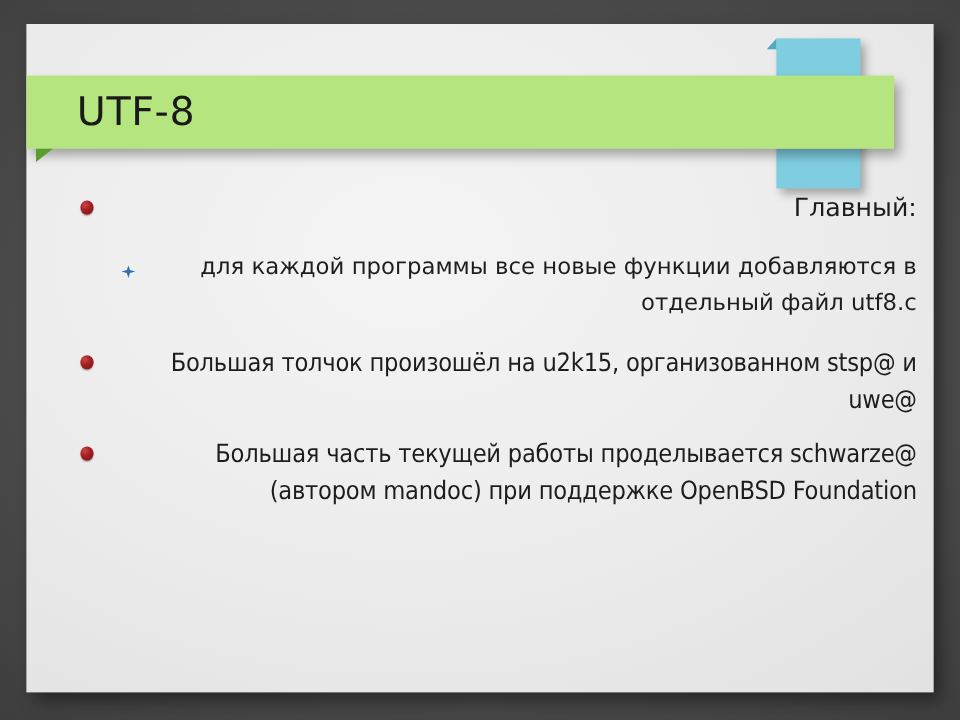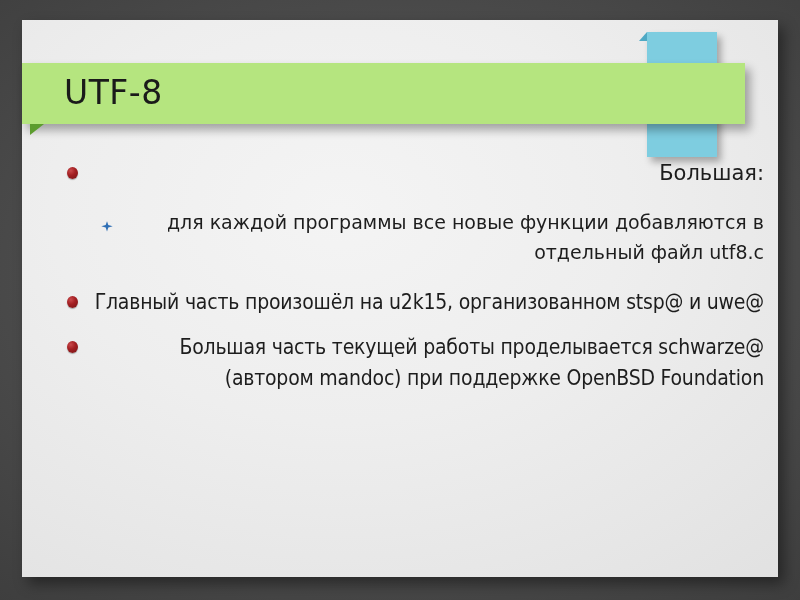--- a/index.html
+++ b/index.html
@@ -174,35 +174,35 @@
 
     <div id="title-banner"></div>
     <div id="banner-fold"></div>
 
     <div id="slide-title">UTF-8</div>
 
     <div id="body-content">
 
       <div class="bullet-row lvl1">
         <span class="marker-sphere"></span>
-        <span class="btext">Большая:</span>
+        <span class="btext">Главный:</span>
       </div>
 
       <div class="bullet-row lvl2">
         <span class="marker-star">
           <svg width="12" height="12" viewBox="0 0 12 12" aria-hidden="true">
             <path d="M6 0.3 L7.3 4.0 L11.7 5.2 L7.3 6.5 L6 10.6 L4.7 6.5 L0.3 5.2 L4.7 4.0 Z" fill="#2f6fb5"></path>
           </svg>
         </span>
         <span class="btext">для каждой программы все новые функции добавляются в отдельный файл utf8.c</span>
       </div>
 
       <div class="bullet-row lvl1 condensed">
         <span class="marker-sphere"></span>
-        <span class="btext">Главный часть произошёл на u2k15, организованном stsp@ и uwe@</span>
+        <span class="btext">Большая толчок произошёл на u2k15, организованном stsp@ и uwe@</span>
       </div>
 
       <div class="bullet-row lvl1 condensed">
         <span class="marker-sphere"></span>
         <span class="btext">Большая часть текущей работы проделывается schwarze@ (автором mandoc) при поддержке OpenBSD Foundation</span>
       </div>
 
     </div>
   </div>
 </div>

